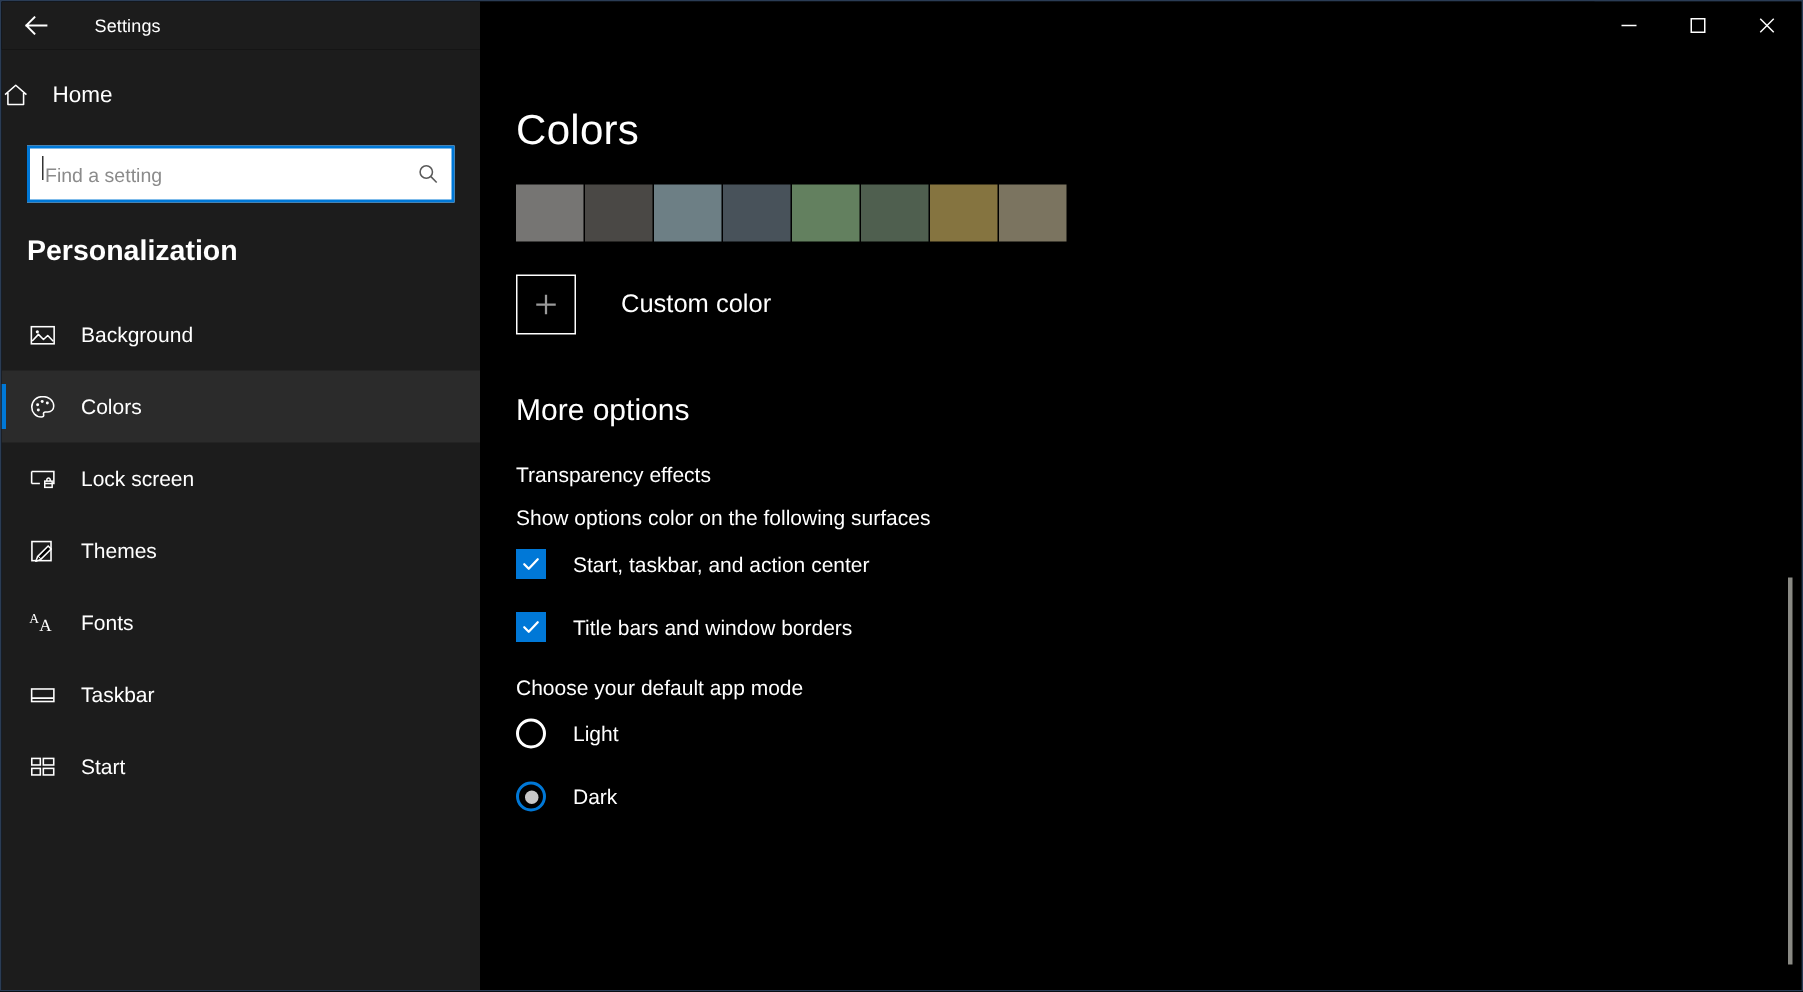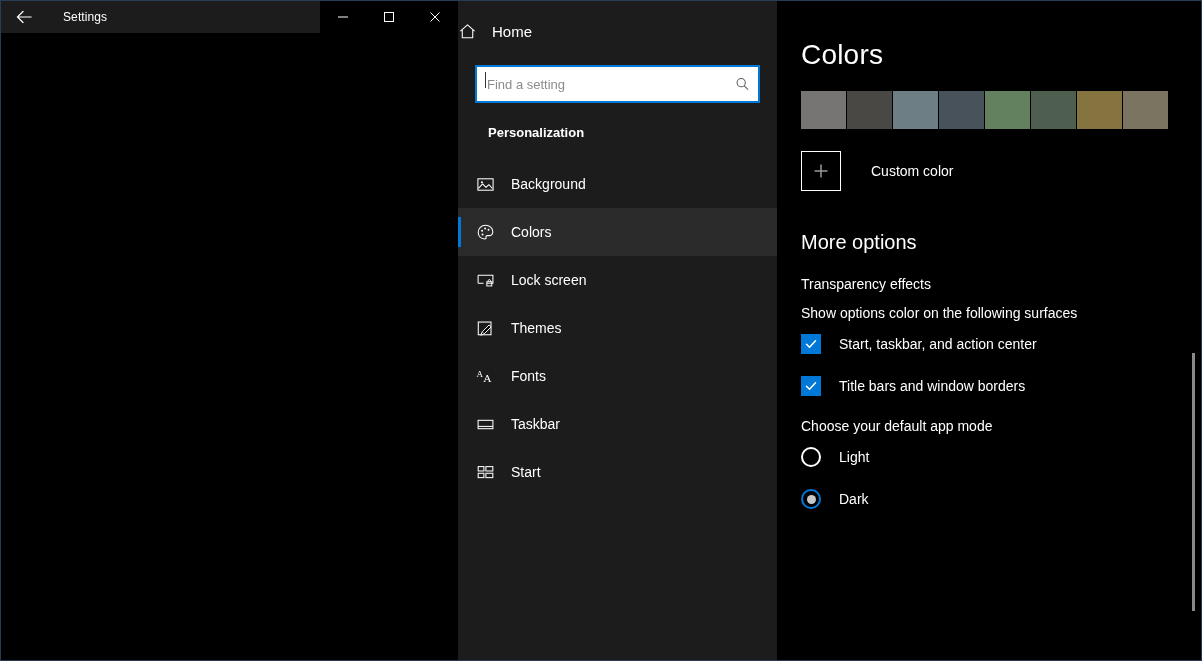--- a/index.html
+++ b/index.html
@@ -13,21 +13,21 @@
     font-family: "Liberation Sans", sans-serif;
   }
 
   .window {
     position: relative;
     width: 1202px;
     height: 661px;
     background: #000;
     border: 1px solid #2a3c55;
     display: flex;
-    flex-direction: row;
+    flex-direction: column;
     overflow: hidden;
   }
 
   
   .titlebar {
     height: 32px;
     flex: 0 0 32px;
     display: flex;
     align-items: stretch;
     background: #000;
@@ -113,24 +113,24 @@
   .search-input::placeholder { color: #8b8b8b; opacity: 1; }
   .search-icon {
     position: absolute;
     right: 8px;
     top: 50%;
     transform: translateY(-50%);
     display: flex;
   }
 
   .section-title {
-    font-size: 13px;
+    font-size: 19px;
     font-weight: bold;
     color: #ffffff;
-    padding-left: 30px;
+    padding-left: 17px;
     margin-bottom: 20px;
   }
 
   .nav-list { display: flex; flex-direction: column; }
   .nav-item {
     position: relative;
     display: flex;
     align-items: center;
     height: 48px;
     padding-left: 18px;
@@ -172,21 +172,21 @@
 
   .custom-row { display: flex; align-items: center; margin-bottom: 40px; }
   .custom-box {
     width: 40px; height: 40px;
     border: 1px solid #ffffff;
     background: #000;
     display: flex;
     align-items: center;
     justify-content: center;
   }
-  .custom-label { font-size: 14px; color: #ffffff; padding-left: 30px; }
+  .custom-label { font-size: 17px; color: #ffffff; padding-left: 30px; }
 
   .subhead {
     font-size: 20px;
     color: #ffffff;
     margin-bottom: 22px;
   }
   .field-label { font-size: 14px; color: #ffffff; margin-bottom: 13px; }
 
   .toggle-row { display: flex; align-items: center; margin-bottom: 38px; }
   .toggle {

